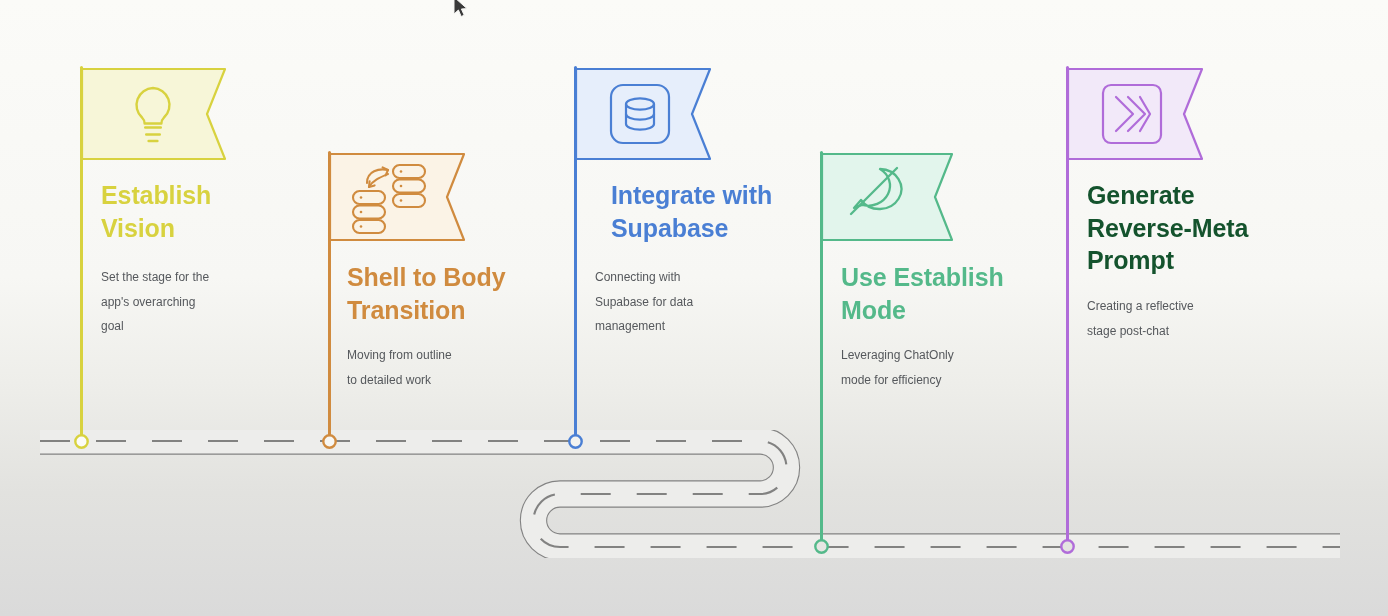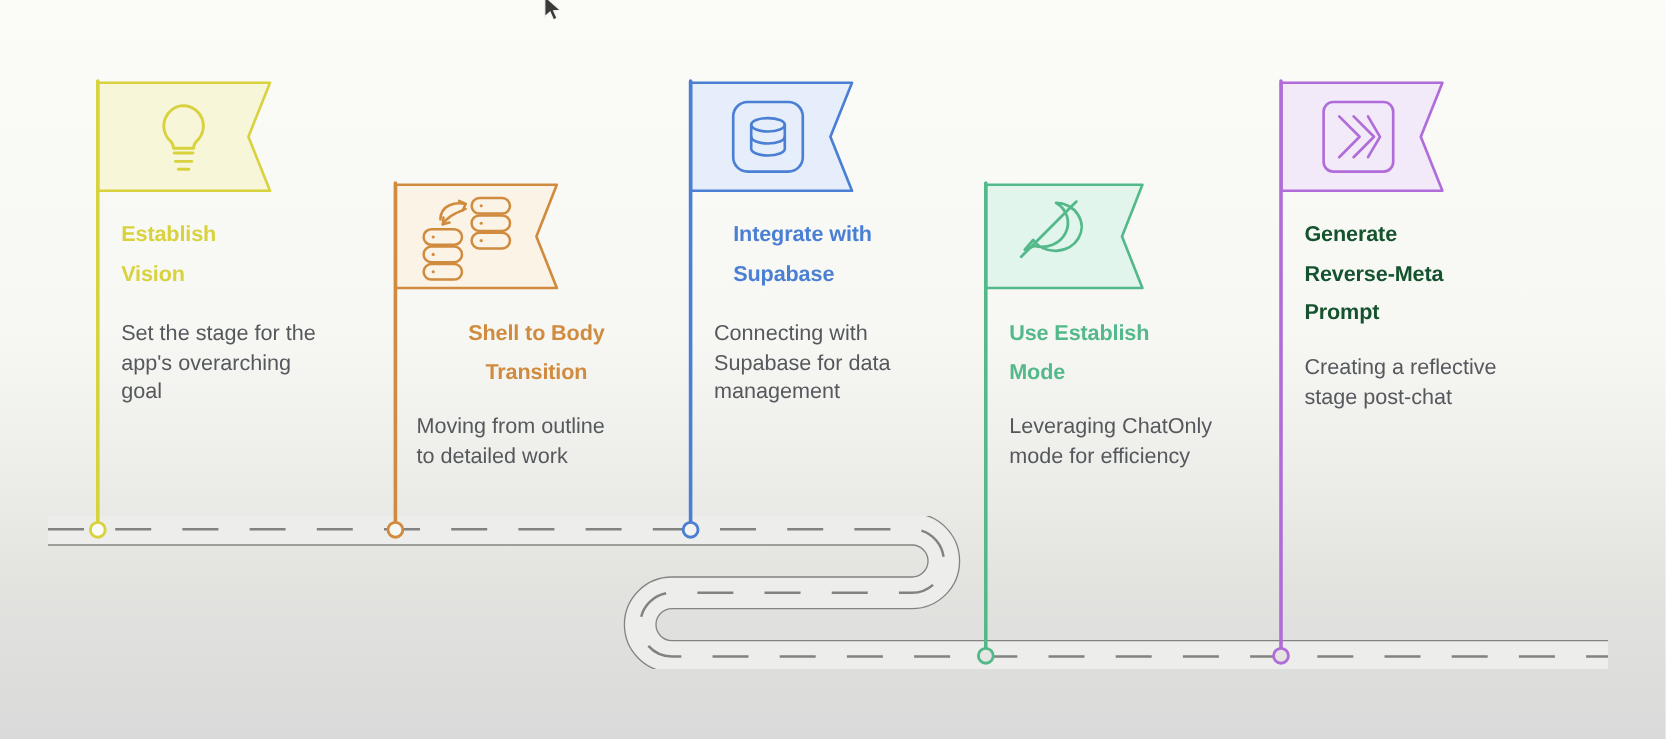--- a/index.html
+++ b/index.html
@@ -39,29 +39,29 @@
     border-radius: 2px;
   }
   .banner {
     position: absolute;
   }
   .banner svg { display: block; overflow: visible; }
 
   .ms-title {
     position: absolute;
     font-weight: bold;
-    font-size: 18px;
+    font-size: 25px;
     line-height: 32.5px;
     letter-spacing: -0.1px;
     white-space: pre-line;
   }
   .ms-desc {
     position: absolute;
     color: #55585c;
-    font-size: 18px;
+    font-size: 12px;
     line-height: 24.5px;
     white-space: pre-line;
   }
   .cursor {
     position: absolute;
     pointer-events: none;
   }
 </style>
 </head>
 <body>
@@ -154,21 +154,21 @@
               <circle cx="8" cy="35.5" r="1.3" fill="#d08b3f" stroke="none"></circle>
             </g>
 
             <path d="M16 18 C 16 6, 28 3, 37 5"></path>
             <path d="M37 5 l-5.4 -2.6 M37 5 l-2.4 5.4"></path>
             <path d="M37 9 C 30 12, 22 15, 18 22"></path>
             <path d="M18 22 l5.6 -1.6 M18 22 l0.6 -5.8"></path>
           </g>
         </svg>
       </div>
-      <div class="ms-title" style="left:347px; top:261px; width:200px; color:#d08b3f;text-align:center;">Shell to Body
+      <div class="ms-title" style="left:347px; top:261px; width:200px; color:#d08b3f;">Shell to Body
 Transition</div>
       <div class="ms-desc" style="left:347px; top:343px; width:205px;">Moving from outline
 to detailed work</div>
       <svg class="marker" style="position:absolute; left:321px; top:433px;" width="17" height="17">
         <circle cx="8.5" cy="8.5" r="6.2" fill="#f7f7f4" stroke="#d08b3f" stroke-width="2.4"></circle>
       </svg>
     </div>
 
     <div class="milestone">
       <div class="pole" style="left:574px; top:66px; height:375px; background:#4a7fd4;"></div>

